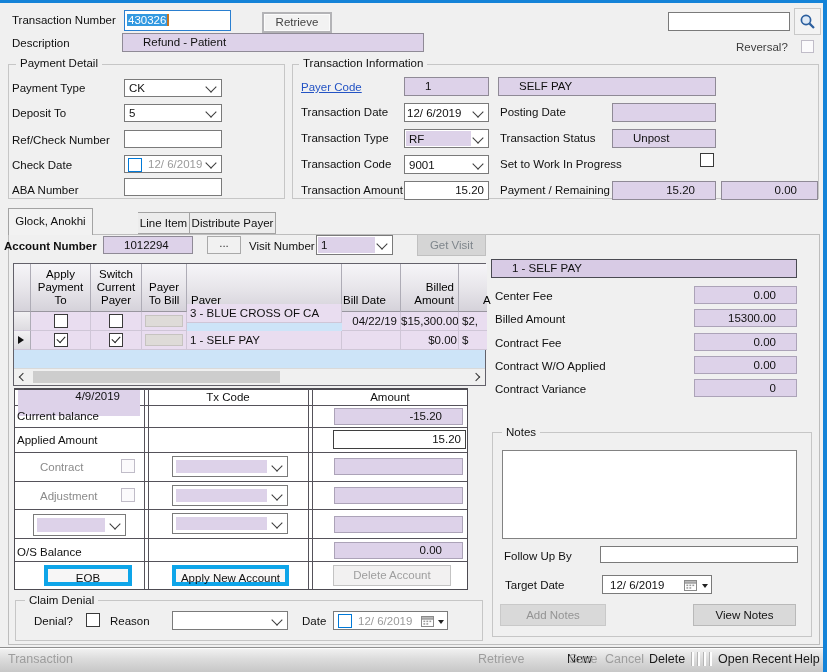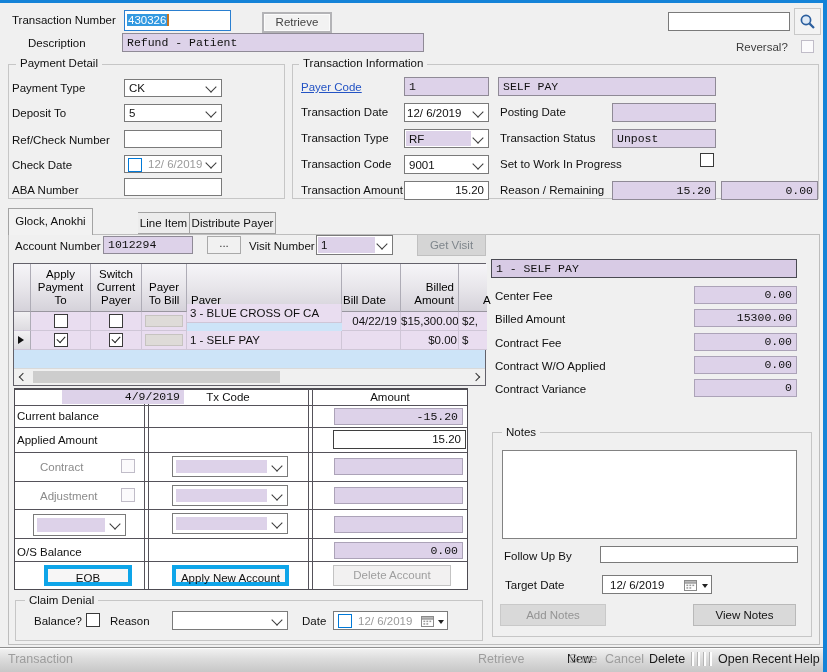--- a/index.html
+++ b/index.html
@@ -5,21 +5,21 @@
   html,body{margin:0;padding:0;background:#f0f0f0;}
   #win{position:relative;width:827px;height:672px;background:#f0f0f0;overflow:hidden;
        font-family:"Liberation Sans",sans-serif;font-size:11.5px;color:#101010;}
   .lbl{position:absolute;white-space:nowrap;color:#101010;}
   .lbl.gray{color:#8b8b8b;}
   
   .stripe-top{position:absolute;left:0;top:0;width:827px;height:3px;background:#1483d8;}
   .stripe-right{position:absolute;right:0;top:0;width:4px;height:672px;background:#1483d8;}
   
   .field{position:absolute;background:#ddd2e9;border:1px solid #8f8a96;box-sizing:border-box;
-         white-space:nowrap;overflow:hidden;padding:0 4px;font-family:Liberation Mono, monospace;}
+         white-space:nowrap;overflow:hidden;padding:0 20px;}
   .field.noborder{border:1px solid #aca3b8;}
   .field.r{text-align:right;}
   .tbox{position:absolute;background:#fff;border:1px solid #7a7a7a;box-sizing:border-box;
         white-space:nowrap;overflow:hidden;padding:0 4px;}
   .tbox.r{text-align:right;}
   
   .grp{position:absolute;border:1px solid #c6c6c6;box-sizing:border-box;}
   .grp-title{position:absolute;background:#f0f0f0;padding:0 4px;white-space:nowrap;}
   
   .combo{position:absolute;background:#fff;border:1px solid #7a7a7a;box-sizing:border-box;}
@@ -102,21 +102,21 @@
   <div class="tbox" style="left:124px;top:10px;width:107px;height:21px;line-height:19px;border-color:#2a7fd0;padding:0 2px;"><span class="sel-text">430326</span><span class="caret"></span></div>
   <div class="btn btn-retrieve" style="left:262px;top:12px;width:70px;height:21px;line-height:16px;">Retrieve</div>
   <div class="tbox" style="left:668px;top:12px;width:122px;height:19px;line-height:17px;"></div>
   <div class="btn" style="left:794px;top:8px;width:27px;height:27px;border:1px solid #c9c9c9;background:#f3f3f3;">
     <svg width="17" height="17" viewBox="0 0 17 17" style="margin-top:4px;">
       <circle cx="7" cy="7" r="4.6" fill="#dfeaf6" stroke="#2c5f9e" stroke-width="1.7"></circle>
       <line x1="10.6" y1="10.6" x2="15" y2="15" stroke="#2c5f9e" stroke-width="2.2"></line>
     </svg>
   </div>
 
-  <div class="lbl" style="left:28px;top:37px;">Description</div>
+  <div class="lbl" style="left:12px;top:37px;">Description</div>
   <div class="field" style="left:122px;top:33px;width:302px;height:19px;line-height:17px;">Refund - Patient</div>
   <div class="lbl" style="left:736px;top:41px;color:#3c3c3c;">Reversal?</div>
   <span class="cb dis" style="left:801px;top:40px;width:11px;height:11px;"></span>
 
   <div class="grp" style="left:8px;top:64px;width:277px;height:135px;"></div>
   <div class="grp-title" style="left:16px;top:57px;">Payment Detail</div>
 
   <div class="lbl" style="left:12px;top:82px;">Payment Type</div>
   <div class="combo" style="left:124px;top:79px;width:98px;height:18px;">
     <span class="sel" style="line-height:15px;">CK</span>
@@ -164,30 +164,30 @@
   <div class="lbl" style="left:301px;top:158px;">Transaction Code</div>
   <div class="combo" style="left:404px;top:155px;width:85px;height:19px;">
     <span class="sel" style="line-height:16px;">9001</span>
       <span class="chev"></span>
   </div>
   <div class="lbl" style="left:500px;top:158px;">Set to Work In Progress</div>
   <span class="cb" style="left:700px;top:153px;"></span>
 
   <div class="lbl" style="left:301px;top:184px;">Transaction Amount</div>
   <div class="tbox r" style="left:404px;top:181px;width:85px;height:19px;line-height:17px;">15.20</div>
-  <div class="lbl" style="left:500px;top:184px;">Reason / Remaining</div>
+  <div class="lbl" style="left:500px;top:184px;">Payment / Remaining</div>
   <div class="field r" style="left:612px;top:181px;width:104px;height:19px;line-height:17px;">15.20</div>
   <div class="field r" style="left:721px;top:181px;width:97px;height:19px;line-height:17px;">0.00</div>
 
   <div class="pane" style="left:8px;top:234px;width:812px;height:411px;"></div>
   <div class="tab active" style="left:8px;top:208px;width:85px;height:27px;line-height:24px;">Glock, Anokhi</div>
   <div class="tab idle" style="left:93px;top:212px;width:52px;height:22px;line-height:21px;">Line Item</div>
   <div class="tab idle" style="left:145px;top:212px;width:86px;height:22px;line-height:21px;">Distribute Payer</div>
 
-  <div class="lbl" style="left:15px;top:240px;">Account Number</div>
+  <div class="lbl" style="left:4px;top:240px;font-weight:bold;">Account Number</div>
   <div class="field" style="left:103px;top:236px;width:90px;height:18px;line-height:16px;">1012294</div>
   <div class="btn btn-sq" style="left:207px;top:236px;width:34px;height:18px;line-height:13px;">...</div>
   <div class="lbl" style="left:249px;top:240px;">Visit Number</div>
   <div class="combo lav" style="left:316px;top:235px;width:77px;height:20px;">
     <span class="sel" style="line-height:17px;">1</span>
       <span class="chev"></span>
   </div>
   <div class="btn btn-flatdis" style="left:417px;top:234px;width:69px;height:22px;line-height:20px;">Get Visit</div>
 
   <div class="dg" style="left:13px;top:263px;width:473px;height:123px;">
@@ -280,21 +280,21 @@
   <div class="bg-line-v" style="left:312px;top:389px;height:200px;"></div>
 
   <div class="bg-line-h" style="left:15px;top:405px;width:452px;"></div>
   <div class="bg-line-h" style="left:15px;top:427px;width:452px;"></div>
   <div class="bg-line-h" style="left:15px;top:452px;width:452px;"></div>
   <div class="bg-line-h" style="left:15px;top:481px;width:452px;"></div>
   <div class="bg-line-h" style="left:15px;top:509px;width:452px;"></div>
   <div class="bg-line-h" style="left:15px;top:538px;width:452px;"></div>
   <div class="bg-line-h" style="left:15px;top:561px;width:452px;"></div>
 
-  <div class="field r" style="left:18px;top:390px;width:122px;height:14px;line-height:13px;border:none;margin-left:44px;">4/9/2019</div>
+  <div class="field r" style="left:18px;top:390px;width:122px;height:26px;line-height:13px;border:none;">4/9/2019</div>
   <div class="lbl" style="left:148px;top:391px;width:160px;text-align:center;">Tx Code</div>
   <div class="lbl" style="left:312px;top:391px;width:156px;text-align:center;">Amount</div>
 
   <div class="lbl" style="left:17px;top:410px;">Current balance</div>
   <div class="field noborder r" style="left:334px;top:408px;width:129px;height:17px;line-height:15px;">-15.20</div>
 
   <div class="lbl" style="left:17px;top:434px;">Applied Amount</div>
   <div class="tbox r" style="left:333px;top:430px;width:133px;height:19px;line-height:17px;border-color:#3f3f3f;">15.20</div>
 
   <div class="lbl gray" style="left:40px;top:461px;">Contract</div>
@@ -325,21 +325,21 @@
 
   <div class="lbl" style="left:17px;top:546px;">O/S Balance</div>
   <div class="field noborder r" style="left:334px;top:542px;width:129px;height:17px;line-height:15px;">0.00</div>
 
   <div class="btn btn-std" style="left:44px;top:565px;width:88px;height:21px;line-height:19px;">EOB</div>
   <div class="btn btn-std" style="left:172px;top:565px;width:117px;height:21px;line-height:19px;">Apply New Account</div>
   <div class="btn btn-dis" style="left:333px;top:565px;width:118px;height:21px;line-height:19px;">Delete Account</div>
 
   <div class="grp" style="left:15px;top:600px;width:468px;height:41px;"></div>
   <div class="grp-title" style="left:25px;top:594px;">Claim Denial</div>
-  <div class="lbl" style="left:34px;top:615px;">Balance?</div>
+  <div class="lbl" style="left:34px;top:615px;">Denial?</div>
   <span class="cb" style="left:86px;top:613px;"></span>
   <div class="lbl" style="left:110px;top:615px;">Reason</div>
   <div class="combo" style="left:172px;top:611px;width:116px;height:19px;">
       <span class="sel"></span>
       <span class="chev"></span>
     </div>
   <div class="lbl" style="left:302px;top:615px;">Date</div>
   <div class="combo" style="left:333px;top:611px;width:115px;height:19px;">
     <span class="cb blue" style="left:4px;top:2px;"></span>
     <span class="sel" style="left:21px;line-height:16px;color:#9a9a9a;">12/ 6/2019</span>

